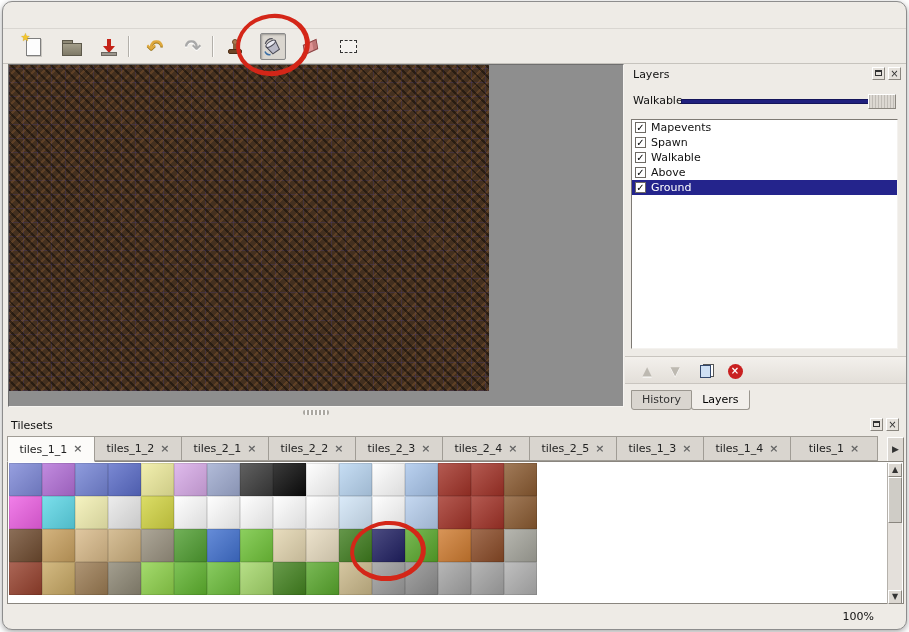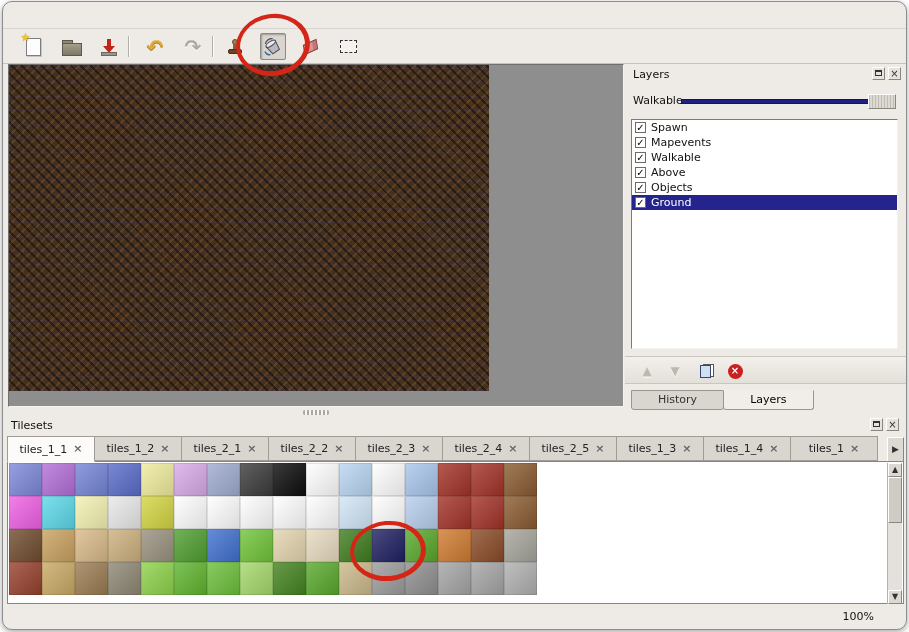--- a/index.html
+++ b/index.html
@@ -107,21 +107,21 @@
   .icon-arrow-up, .icon-arrow-down { font-size:12px; color:#bdb9b1; text-shadow:0 1px 0 #fff; }
   .icon-copy { position:relative; width:14px; height:14px; }
   .icon-copy::before { content:""; position:absolute; right:0; top:0; width:9px; height:11px;
                        background:#fff; border:1px solid #555; }
   .icon-copy::after { content:""; position:absolute; left:0; bottom:0; width:9px; height:11px;
                       background:#cfe0f4; border:1px solid #33496e; }
   .icon-delete { width:15px; height:15px; border-radius:50%; background:#c92020; color:#fff;
                  font-size:10px; font-weight:bold; text-align:center; line-height:14px; }
 
   .dock-tabs { position:absolute; left:6px; top:326px; height:21px; display:flex; }
-  .dock-tab { height:20px; line-height:18px; padding:0 26px; font-size:11px;
+  .dock-tab { height:20px; line-height:18px; padding:0 10px; font-size:11px;
               background:#d9d5cf; border:1px solid #9a968f; margin-right:-1px;
               border-bottom-left-radius:3px; border-bottom-right-radius:3px; color:#333; }
   .dock-tab.active { background:#f1eeea; color:#000; border-top-color:#f1eeea; }
 
   
   .tilesets-panel { position:absolute; left:4px; top:414px; width:897px; height:188px; }
   .tp-titlebar { position:absolute; left:0; top:0; width:100%; height:19px; }
   .tp-titlebar .panel-title { position:absolute; left:4px; top:3px; }
   .tp-titlebar .win-btn.float { right:21px; top:2px; }
   .tp-titlebar .win-btn.close { right:5px; top:2px; }
@@ -237,37 +237,33 @@
       <div class="win-btn close"><span>×</span></div>
     </div>
     <span class="opacity-label">Walkable:</span>
     <div class="opacity-slider">
       <div class="op-track" style="background: rgb(32, 32, 126);"></div>
       <div class="op-thumb"></div>
     </div>
     <div class="layer-list">
         <div class="layer-row">
           <span class="checkbox checked"></span>
-          <span class="layer-name">Spawn</span>
+          <span class="layer-name">Mapevents</span>
         </div>
         <div class="layer-row">
           <span class="checkbox checked"></span>
-          <span class="layer-name">Mapevents</span>
+          <span class="layer-name">Spawn</span>
         </div>
         <div class="layer-row">
           <span class="checkbox checked"></span>
           <span class="layer-name">Walkable</span>
         </div>
         <div class="layer-row">
           <span class="checkbox checked"></span>
           <span class="layer-name">Above</span>
-        </div>
-        <div class="layer-row">
-          <span class="checkbox checked"></span>
-          <span class="layer-name">Objects</span>
         </div>
         <div class="layer-row selected" style="background: rgb(36, 36, 140);">
           <span class="checkbox checked"></span>
           <span class="layer-name">Ground</span>
         </div>
       </div>
     <div class="layer-actions">
       <div class="act-btn" style="left:12px">
           <span class="icon-arrow-up">▲</span>
         </div>

